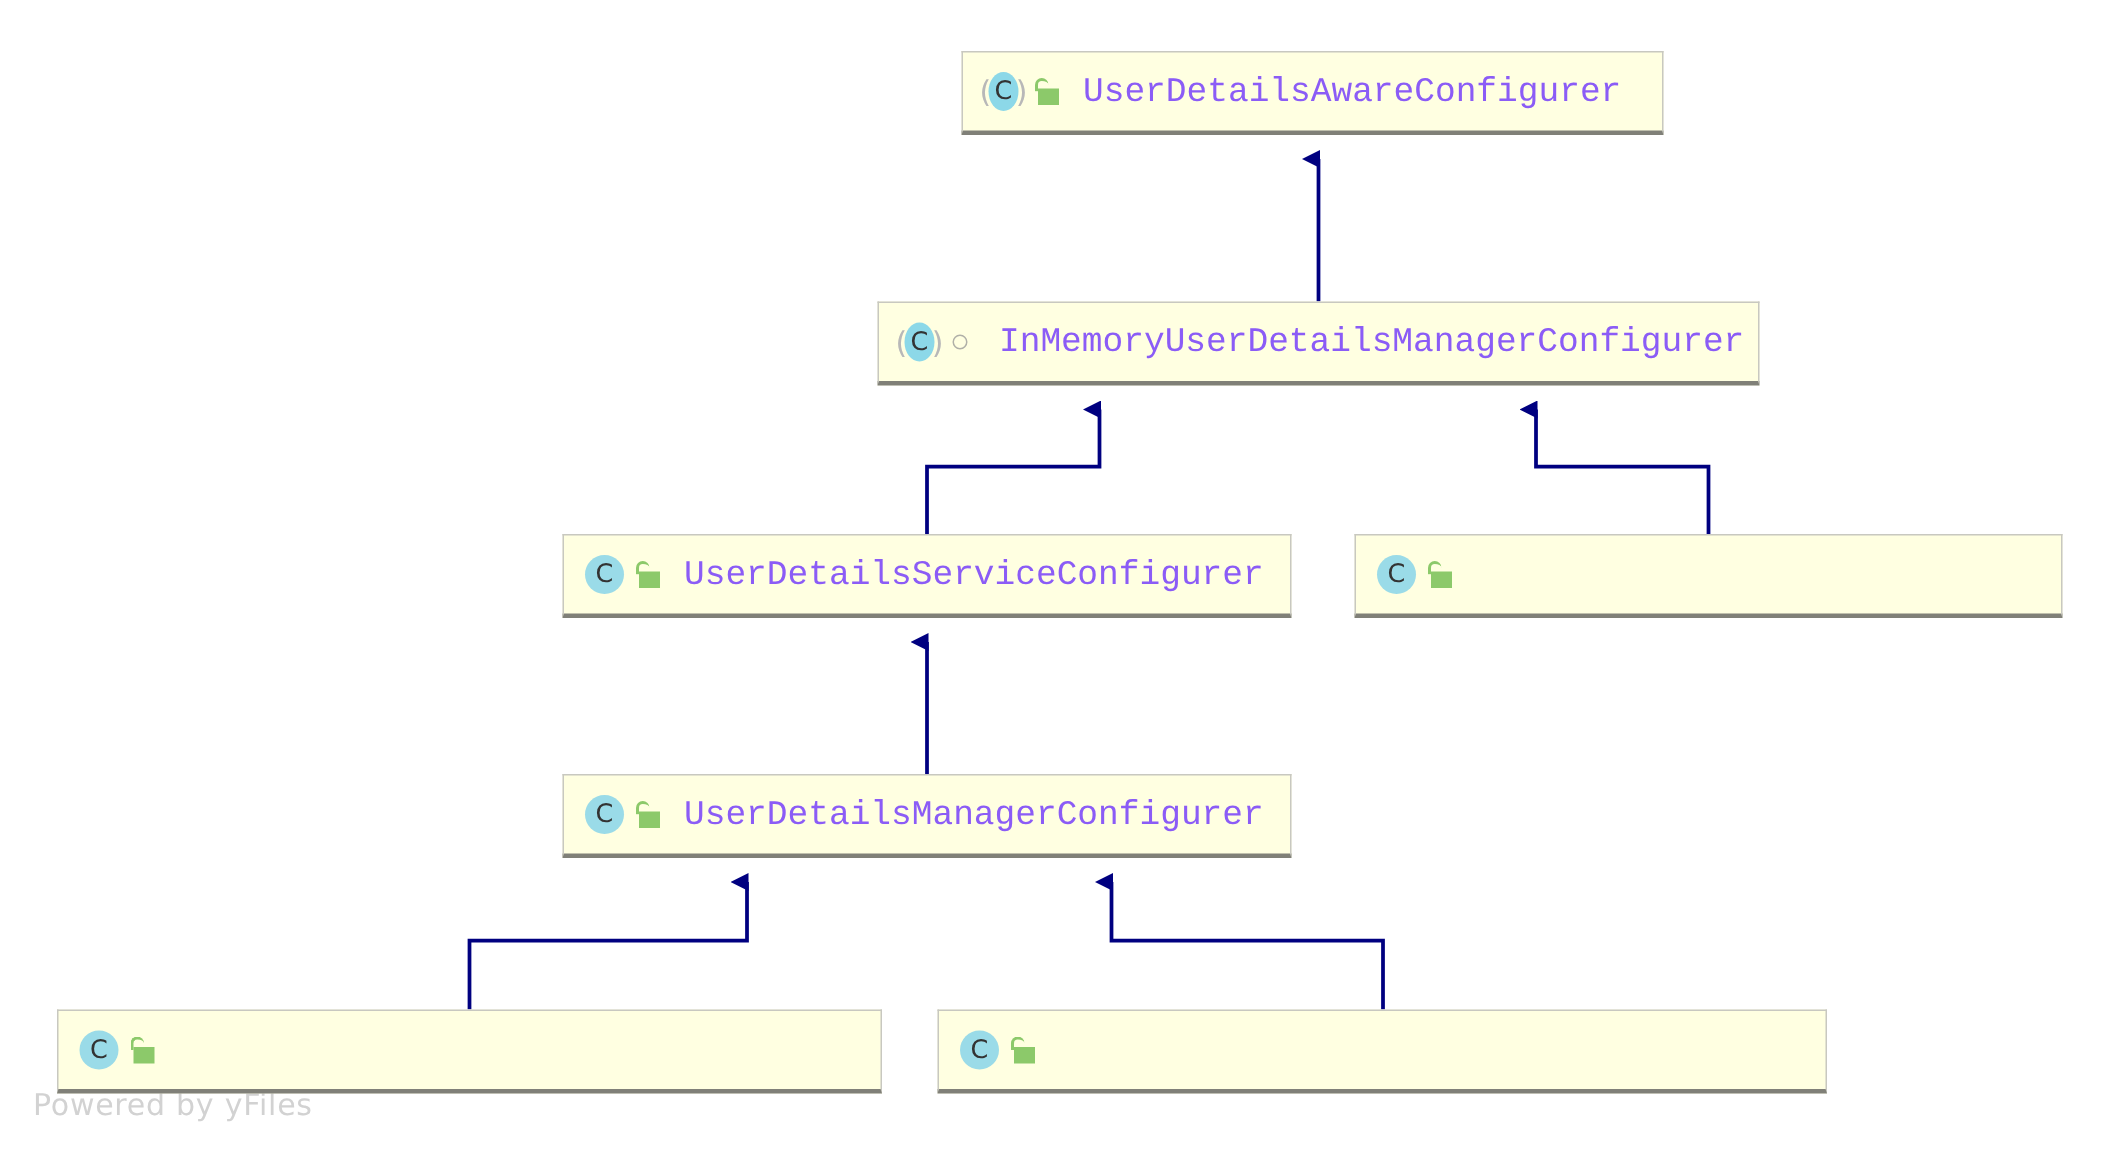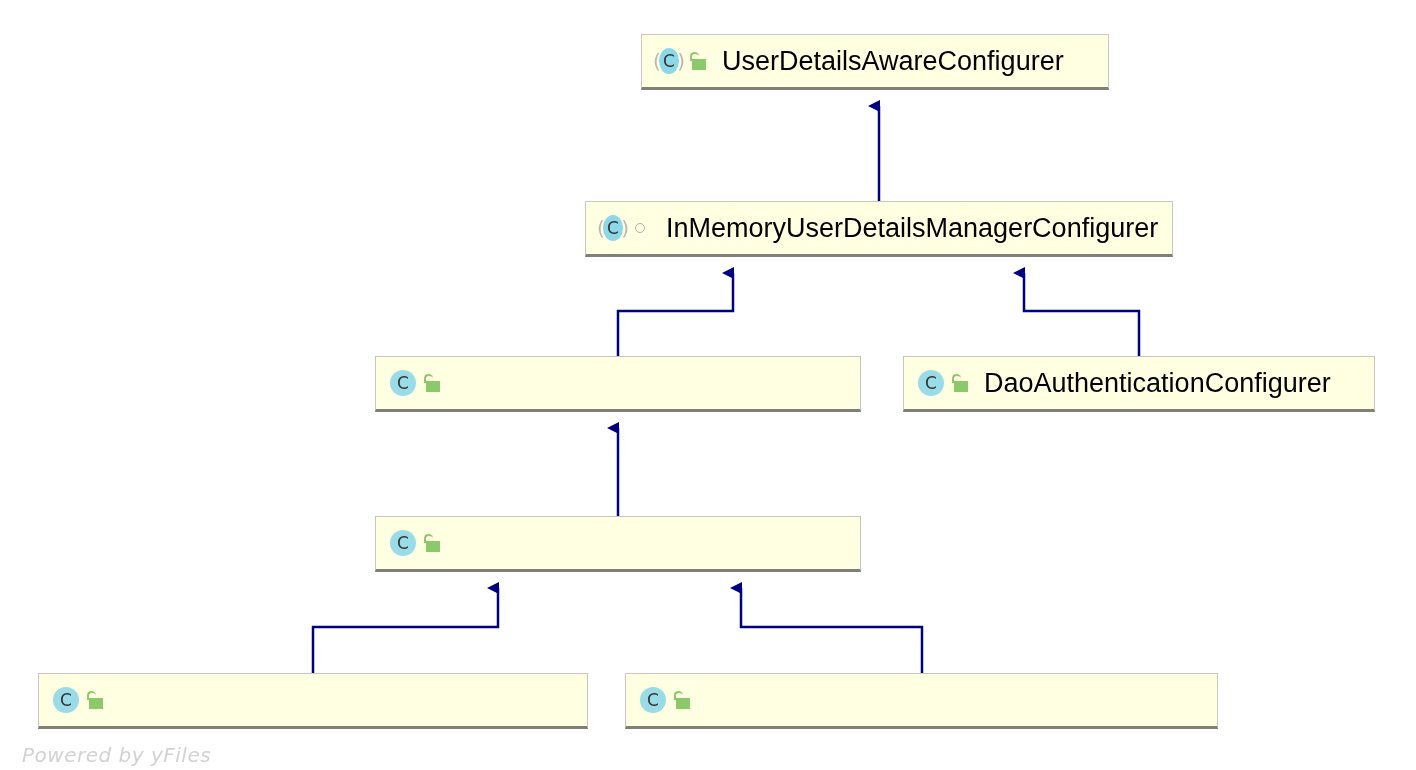--- a/index.html
+++ b/index.html
@@ -22,23 +22,23 @@
     box-sizing: border-box;
     background: #ffffe1;
     border: 1px solid #c8c8c0;
     border-bottom: 3px solid #808078;
     display: flex;
     align-items: center;
     padding: 0 14px;
     z-index: 5;
   }
   .node-label {
-    font-family: Liberation Sans, sans-serif;
-    font-size: 27px;
-    color: #000000;
+    font-family: Liberation Mono, monospace;
+    font-size: 23px;
+    color: #8b5cf6;
     white-space: nowrap;
     letter-spacing: 0px;
   }
 
   
   .kind-icon {
     position: relative;
     width: 26px;
     height: 26px;
     margin-right: 6px;
@@ -140,27 +140,26 @@
     width: 1416px;
     height: 770px;
     z-index: 2;
     pointer-events: none;
   }
 
   
   .watermark {
     position: absolute;
     left: 22px;
-    top: 743px;
+    top: 724px;
     font-family: "DejaVu Sans", sans-serif;
     font-size: 20px;
     color: #d2d2d2;
     letter-spacing: 0.5px;
     z-index: 1;
-    font-style: italic;
   }
 </style>
 </head>
 <body>
 
 <div id="canvas">
 
   <svg class="edge-svg" viewBox="0 0 1416 770" xmlns="http://www.w3.org/2000/svg">
     <defs>
       <marker id="uml-arrow" viewBox="0 0 12 12" refX="6" refY="11" markerWidth="12" markerHeight="12" orient="auto-start-reverse" markerUnits="userSpaceOnUse">
@@ -210,43 +209,44 @@
 
   <div class="node" style="left:375px; top:356px; width:486px; height:56px;">
     <span class="kind-icon concrete">
       <span class="disc"></span>
       <span class="cglyph">C</span>
     </span>
     <span class="vis-icon">
       <span class="lock-shackle"></span>
       <span class="lock-body"></span>
     </span>
+    <span class="node-label">UserDetailsServiceConfigurer</span>
   </div>
 
   <div class="node" style="left:903px; top:356px; width:472px; height:56px;">
     <span class="kind-icon concrete">
       <span class="disc"></span>
       <span class="cglyph">C</span>
     </span>
     <span class="vis-icon">
       <span class="lock-shackle"></span>
       <span class="lock-body"></span>
     </span>
-    <span class="node-label">DaoAuthenticationConfigurer</span>
   </div>
 
   <div class="node" style="left:375px; top:516px; width:486px; height:56px;">
     <span class="kind-icon concrete">
       <span class="disc"></span>
       <span class="cglyph">C</span>
     </span>
     <span class="vis-icon">
       <span class="lock-shackle"></span>
       <span class="lock-body"></span>
     </span>
+    <span class="node-label">UserDetailsManagerConfigurer</span>
   </div>
 
   <div class="node" style="left:38px; top:673px; width:550px; height:56px;">
     <span class="kind-icon concrete">
       <span class="disc"></span>
       <span class="cglyph">C</span>
     </span>
     <span class="vis-icon">
       <span class="lock-shackle"></span>
       <span class="lock-body"></span>

